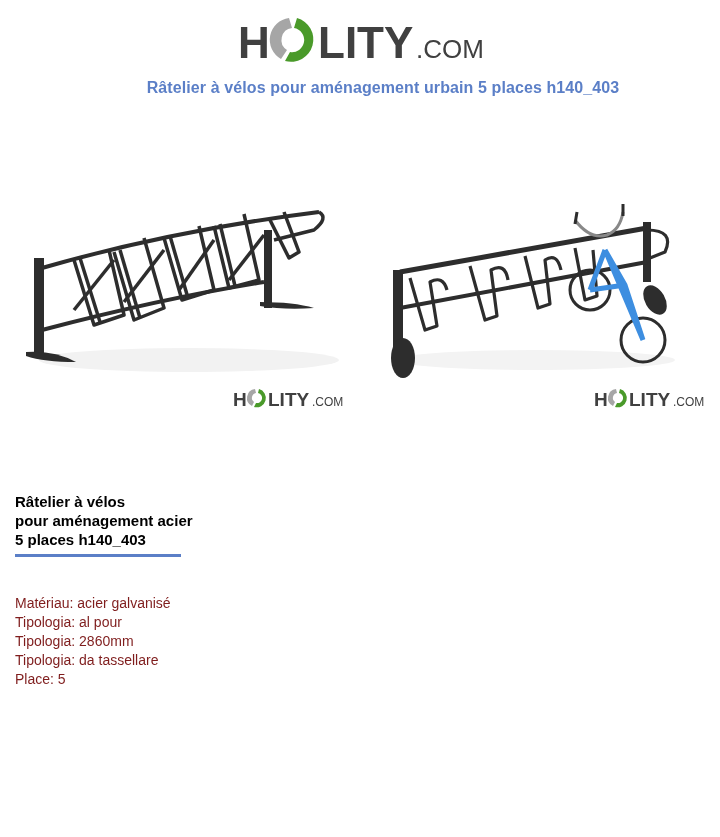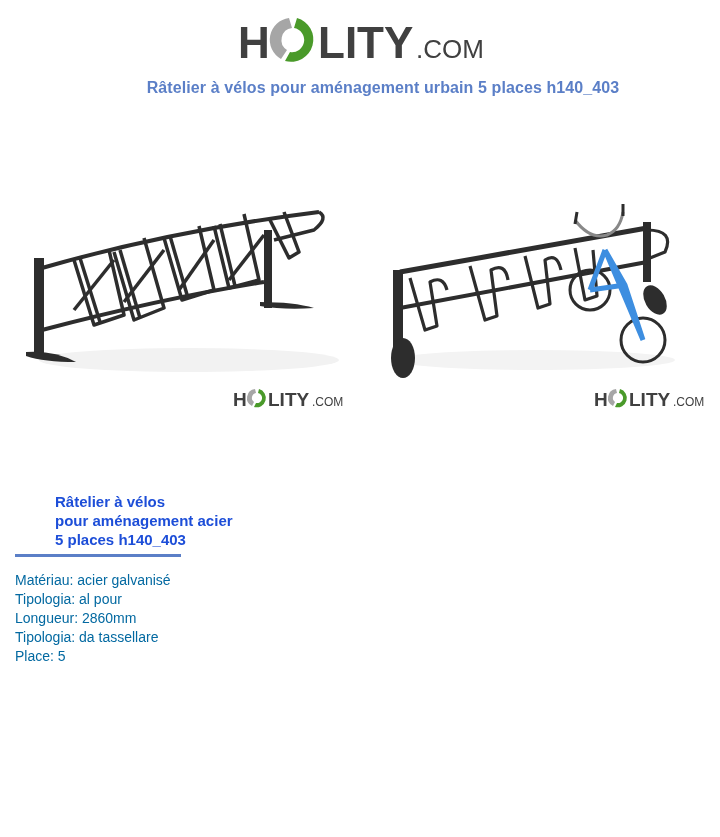--- a/index.html
+++ b/index.html
@@ -19,29 +19,29 @@
     .photo-1 { left: 14px; top: 190px; width: 335px; height: 225px; }
     .photo-2 { left: 375px; top: 190px; width: 340px; height: 225px; }
     .photo svg { display: block; }
 
     .watermark { position: absolute; }
     .wm-1 { left: 233px; top: 386px; }
     .wm-2 { left: 594px; top: 386px; }
 
     .product-heading {
       position: absolute; left: 15px; top: 492px;
-      font-weight: bold; font-size: 15px; line-height: 19px; color: #1d4ed8; margin-left: 40px;
+      font-weight: bold; font-size: 15px; line-height: 19px; color: #000000;
     }
     .product-heading div { white-space: nowrap; }
     .heading-rule {
       position: absolute; left: 15px; top: 554px; width: 166px; height: 3px; background: #5b7fc7;
     }
     .specs {
-      position: absolute; left: 15px; top: 571px;
-      font-size: 14px; line-height: 19px; color: #0369a1;
+      position: absolute; left: 15px; top: 594px;
+      font-size: 14px; line-height: 19px; color: #7f1d1d;
     }
     .specs div { white-space: nowrap; }
   </style>
 </head>
 <body>
 
 <div class="logo-main">
   <svg width="250" height="56" viewBox="0 0 250 56">
     <text x="0" y="46" font-family="Liberation Sans, sans-serif" font-weight="bold" font-size="44" fill="#404040">H</text>
     <g transform="translate(55,28)">
@@ -145,16 +145,16 @@
 <div class="product-heading">
   <div>Râtelier à vélos</div>
   <div>pour aménagement acier</div>
   <div>5 places h140_403</div>
 </div>
 <div class="heading-rule"></div>
 
 <div class="specs">
   <div>Matériau: acier galvanisé</div>
   <div>Tipologia: al pour</div>
-  <div>Longueur: 2860mm</div>
+  <div>Tipologia: 2860mm</div>
   <div>Tipologia: da tassellare</div>
   <div>Place: 5</div>
 </div>
 
 </body></html>

